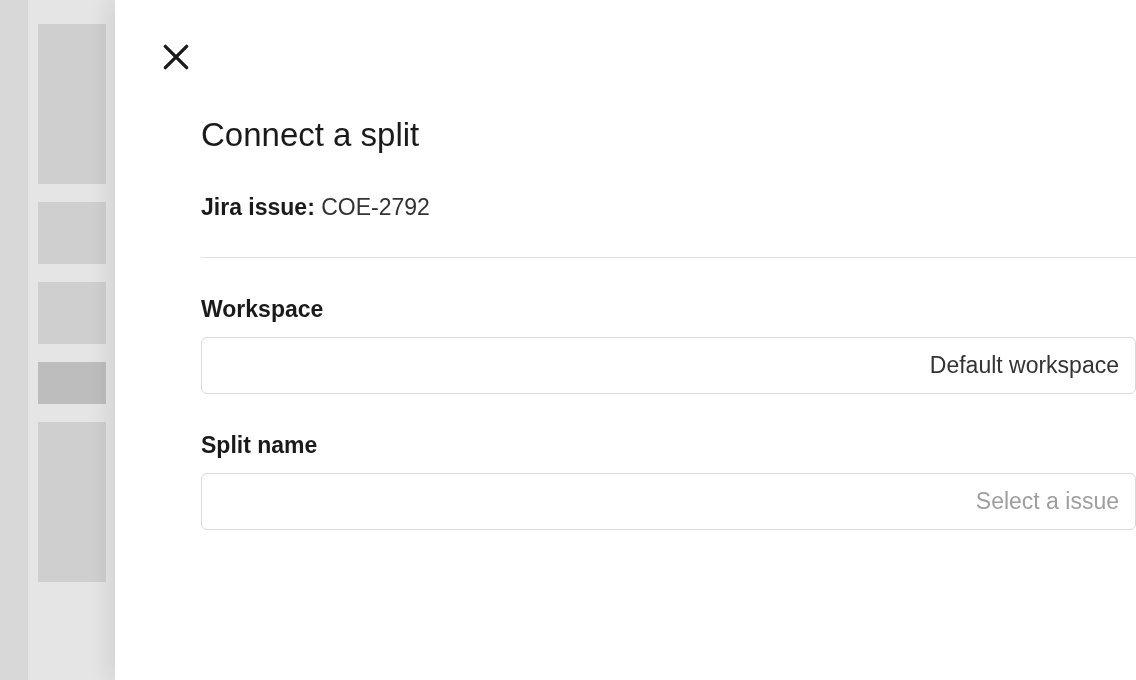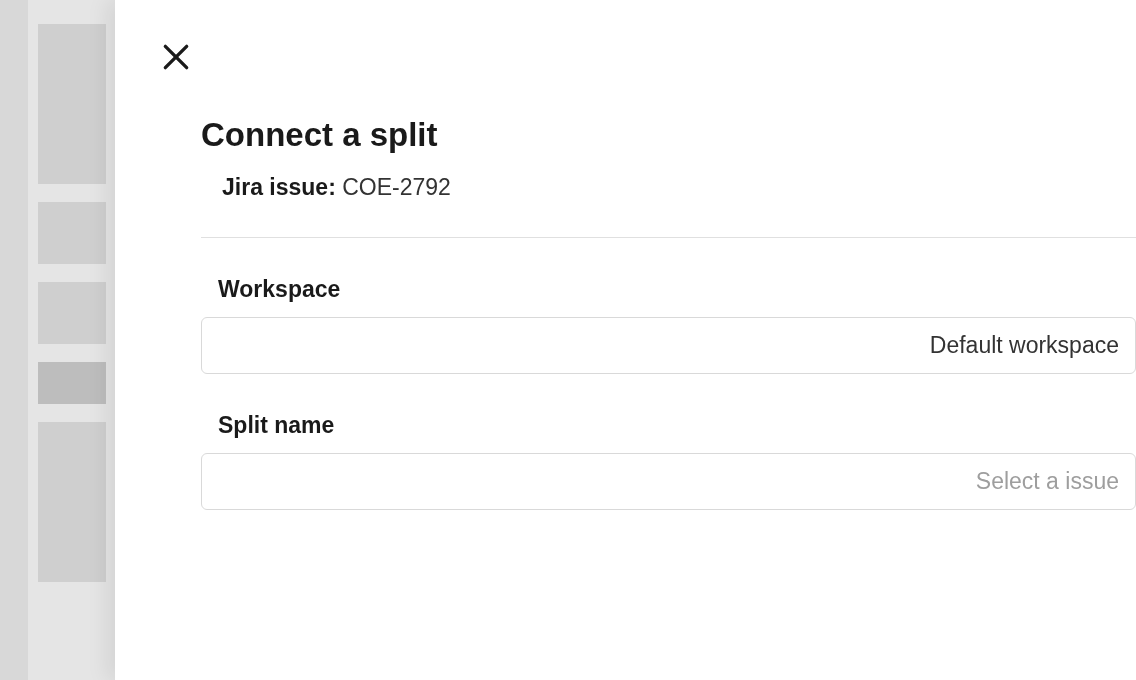--- a/index.html
+++ b/index.html
@@ -86,49 +86,47 @@
       height: 32px;
     }
     .content {
       position: absolute;
       left: 86px;
       top: 116px;
       right: 0;
     }
     .title {
       font-size: 33px;
-      font-weight: 700;
+      font-weight: 400;
       color: #1a1a1a;
-      margin-bottom: 20px;
+      margin-bottom: 40px;
     }
     .issue-row {
       font-size: 23px;
       color: #333;
       margin-bottom: 36px;
-      margin-left: 21px;
     }
     .issue-label {
       font-weight: 700;
       color: #1a1a1a;
     }
     .issue-value {
       font-weight: 400;
       color: #333;
     }
     .divider {
       border: none;
       border-top: 1px solid #e0e0e0;
       margin-bottom: 38px;
     }
     .field-label {
       font-size: 23px;
       font-weight: 700;
       color: #1a1a1a;
       margin-bottom: 14px;
-      margin-left: 17px;
     }
     .select-box {
       width: 100%;
       border: 1px solid #d9d9d9;
       border-radius: 6px;
       padding: 14px 16px;
       font-size: 23px;
       color: #333;
       background: #fff;
       cursor: pointer;

